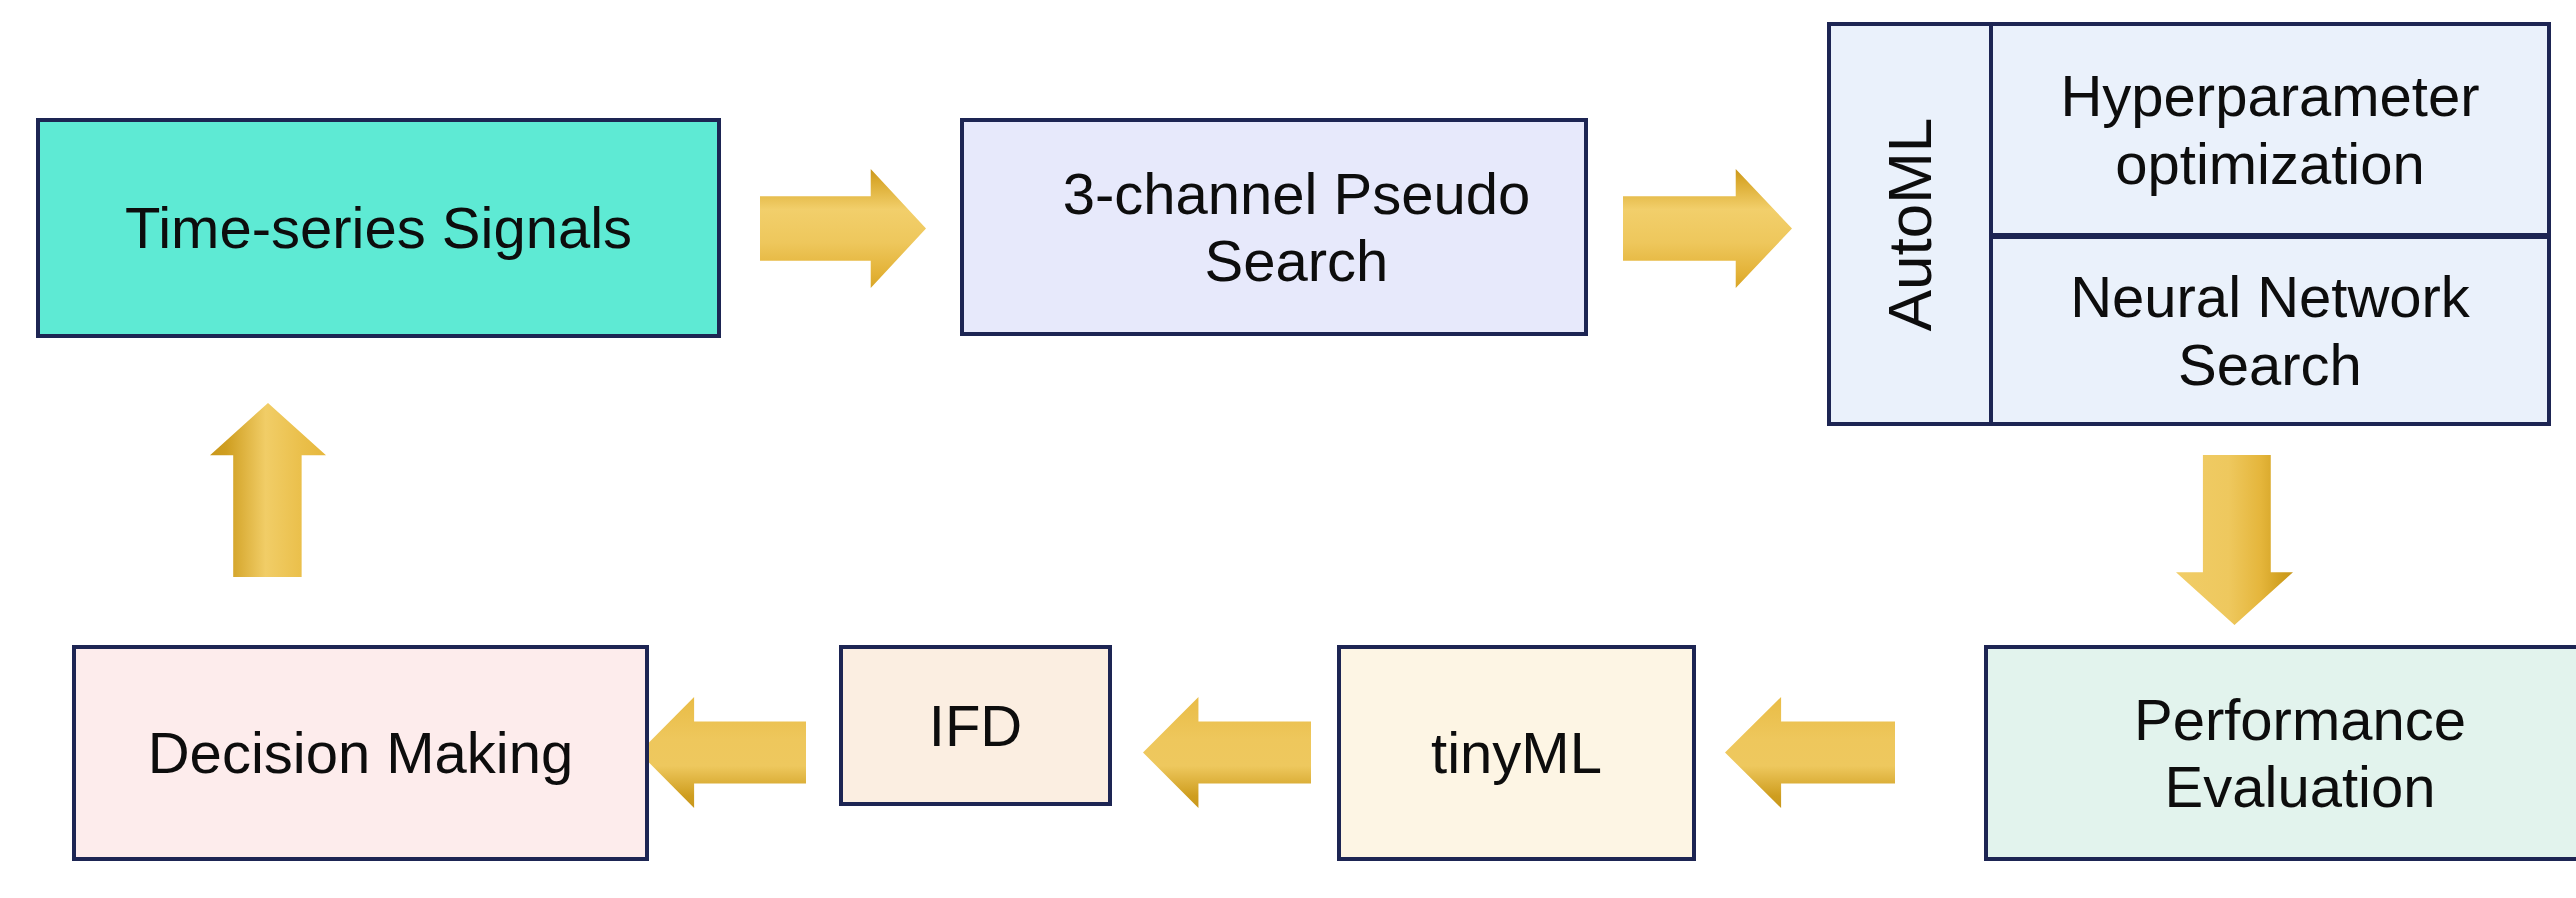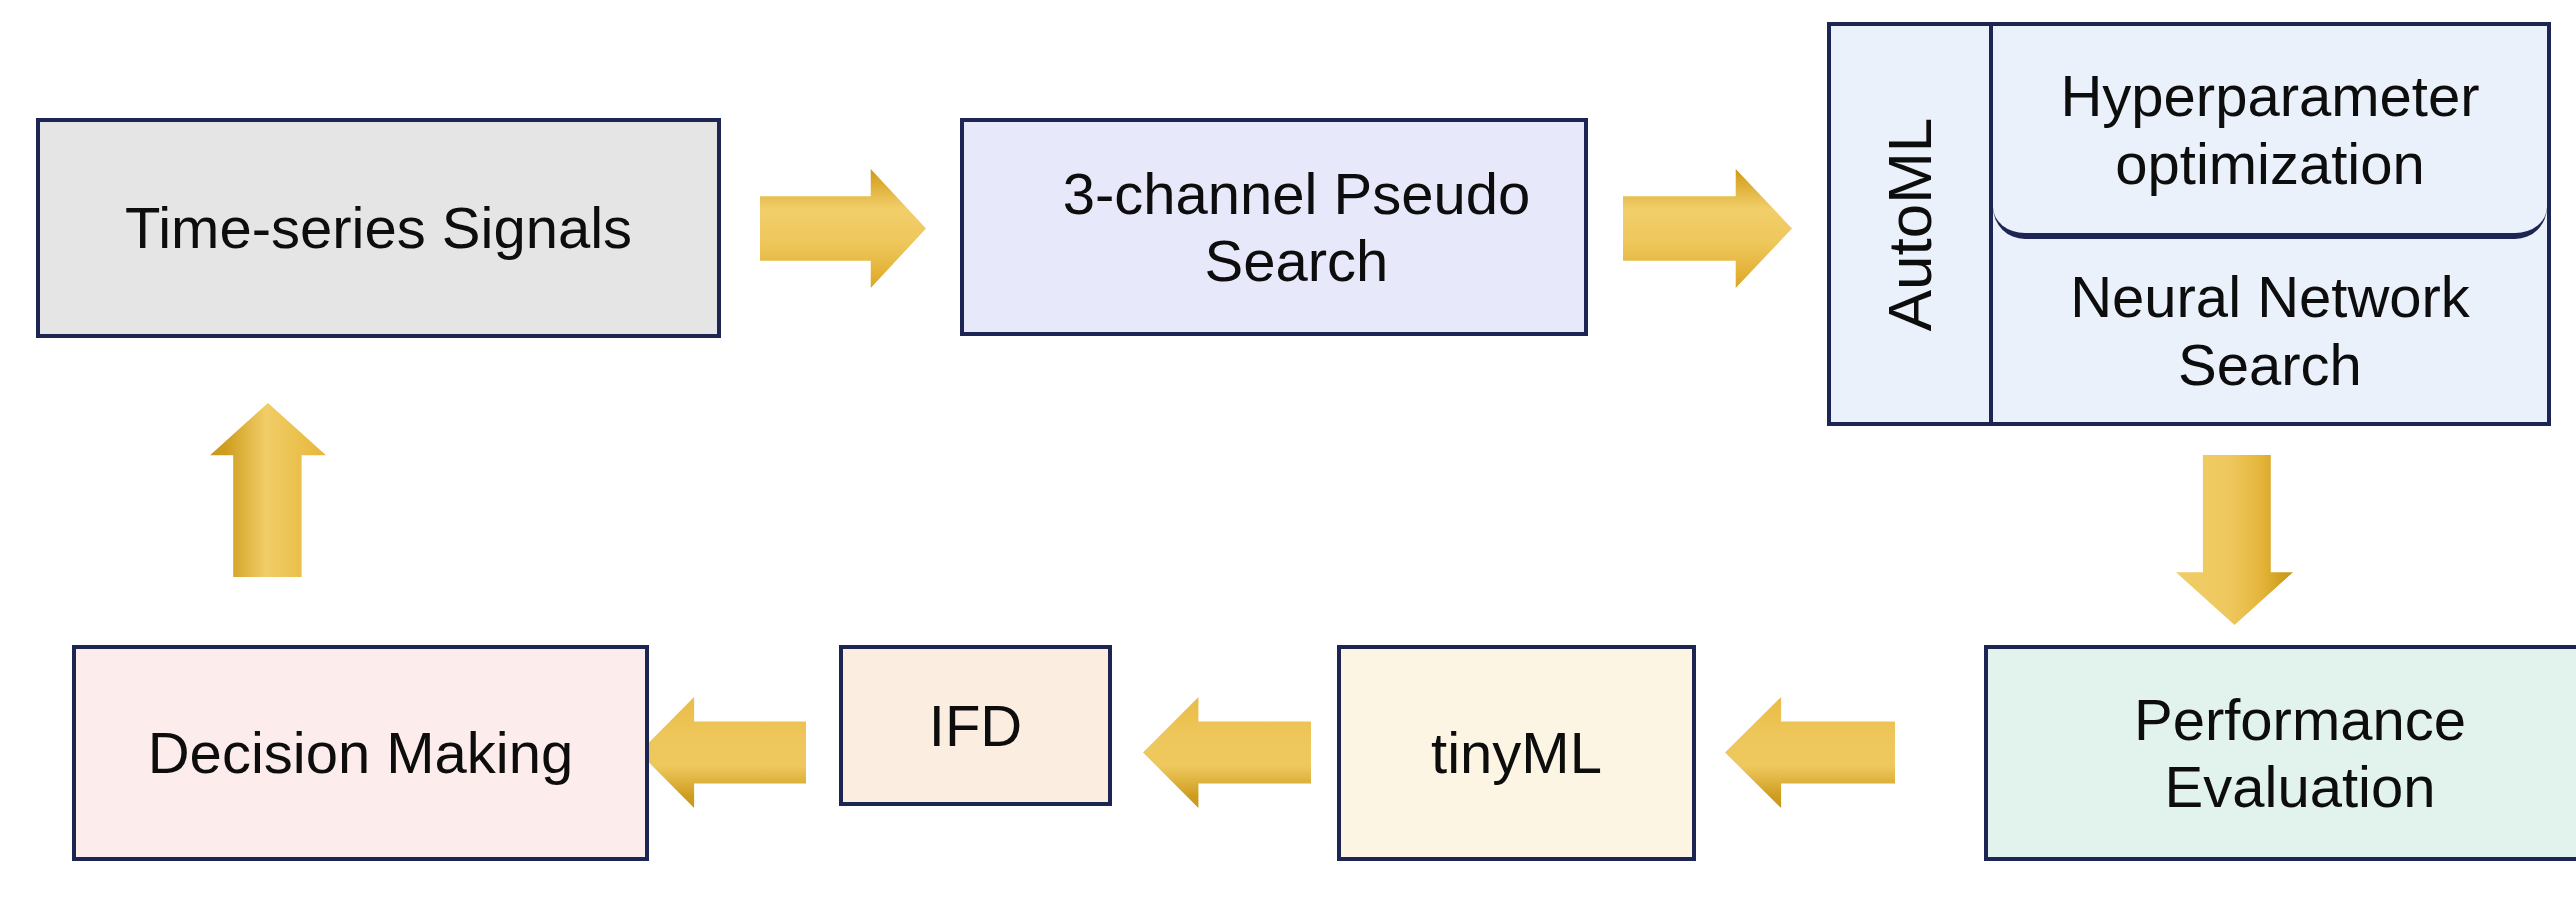--- a/index.html
+++ b/index.html
@@ -46,21 +46,21 @@
   }
   .automl-vert {
     transform: rotate(-90deg);
     white-space: nowrap;
     font-size: 62px;
   }
   .automl-right { flex: 1; display: flex; flex-direction: column; }
   .automl-cell {
     display: flex; align-items: center; justify-content: center; text-align: center;
   }
-  .automl-cell.top { flex: 0 0 207px; border-bottom: 6.3px solid #1d2553; border-radius: 32px; }
+  .automl-cell.top { flex: 0 0 207px; border-bottom: 6.3px solid #1d2553; }
   .automl-cell.bottom { flex: 1; }
 
   
   .arrow { position: absolute; }
   .arrow-right {
     background: linear-gradient(180deg, #c9971b 0%, #d9a82c 9%, #f2cf6b 34%, #eec75c 62%, #e3b237 88%, #d8a526 100%);
     clip-path: polygon(0% 23%, 66.7% 23%, 66.7% 0%, 100% 50%, 66.7% 100%, 66.7% 77%, 0% 77%);
   }
   .a-right-1 { left: 760px;  top: 169px; width: 166px; height: 119px; }
   .a-right-2 { left: 1623px; top: 169px; width: 169px; height: 119px; }
@@ -80,21 +80,21 @@
     left: 2176px; top: 455px; width: 117px; height: 170px;
     background: linear-gradient(to right, #f1cd67 0%, #eec85e 45%, #e5b63c 72%, #cf9e1e 92%, #c9971b 100%);
     clip-path: polygon(23% 0%, 81% 0%, 81% 69%, 100% 69%, 50% 100%, 0% 69%, 23% 69%);
   }
 </style>
 </head>
 <body>
 
 <div class="canvas">
 
-  <div class="box b-time" style="background-color: #e5e5e5;">
+  <div class="box b-time" style="background-color: #5eead4;">
     <span class="lbl">Time-series Signals</span>
   </div>
 
   <div class="arrow arrow-right a-right-1"></div>
 
   <div class="box b-pseudo" style="background-color: rgb(231, 233, 251); padding-left: 45px;">
     <span class="lbl">
       <span>3-channel Pseudo</span>
       <span>Search</span>
     </span>

